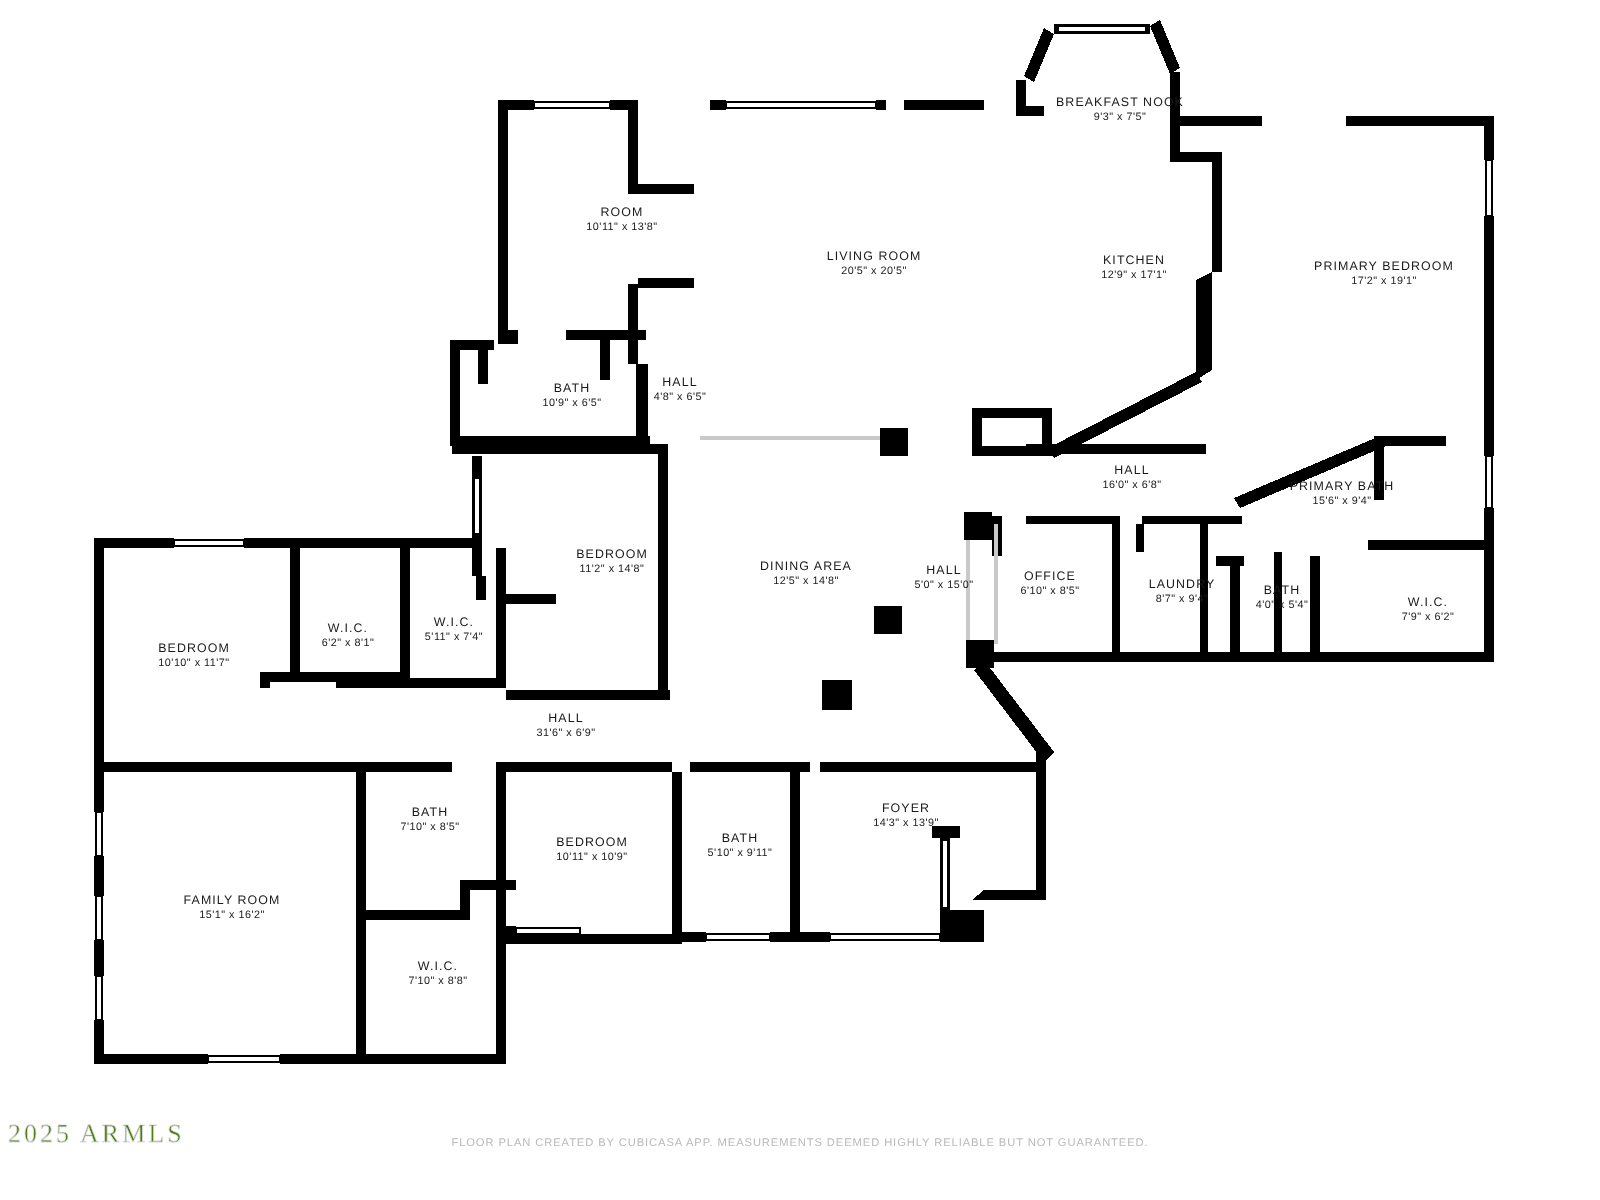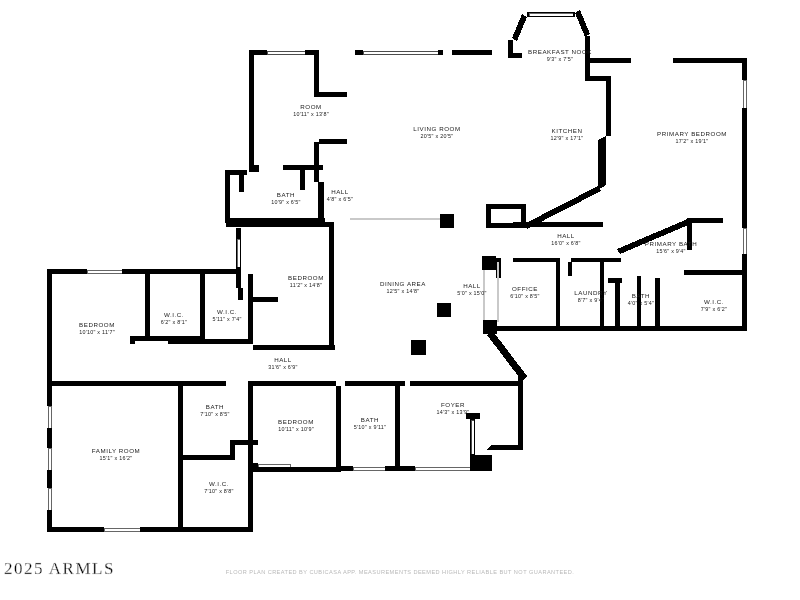--- a/index.html
+++ b/index.html
@@ -40,23 +40,23 @@
     top:569px;
     text-align:center;
     font-size:5.6px;
     letter-spacing:0.45px;
     color:#b9b9b9;
     font-family:"Liberation Sans", sans-serif;
   }
   #watermark{
     position:absolute;
     left:4px;top:559px;
-    font-size:17px;
+    font-size:13px;
     letter-spacing:1.5px;
-    color:#000000;
+    color:#4d7c0f;
     font-family:"Liberation Serif", serif;
     -webkit-text-stroke:0.4px #dcdcdc;
   }
 </style>
 </head>
 <body>
 
 <div id="plan-root">
 
   <svg id="floorplan-svg" viewBox="0 0 800 600">

